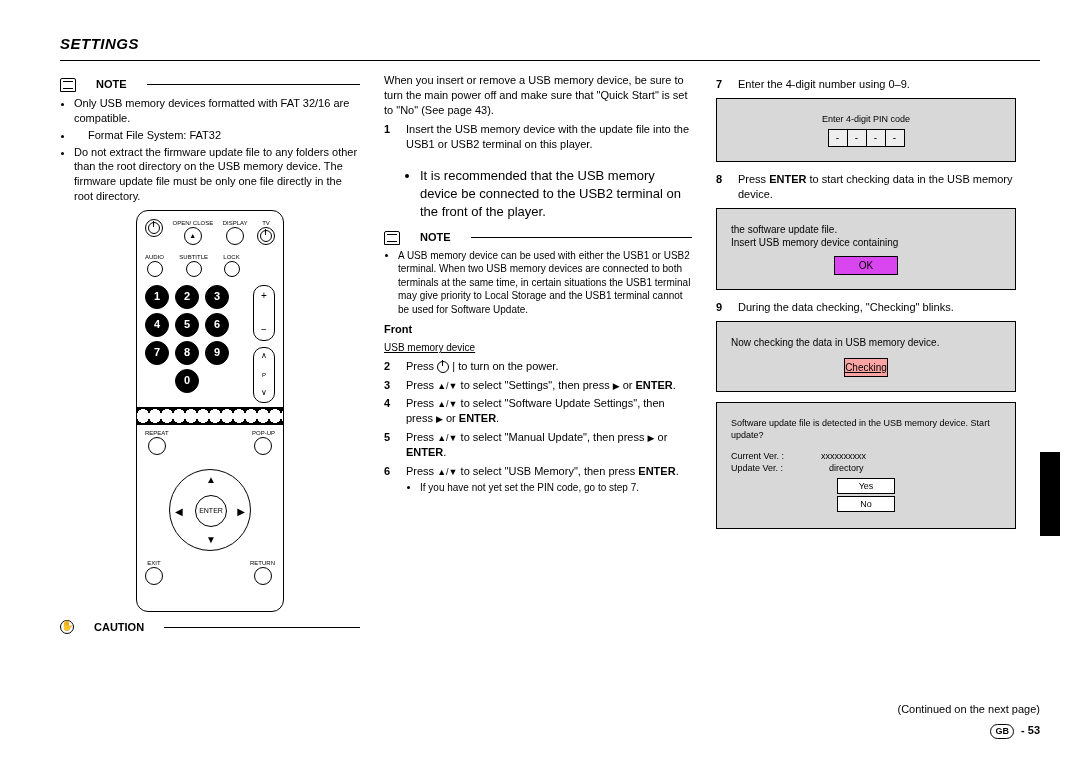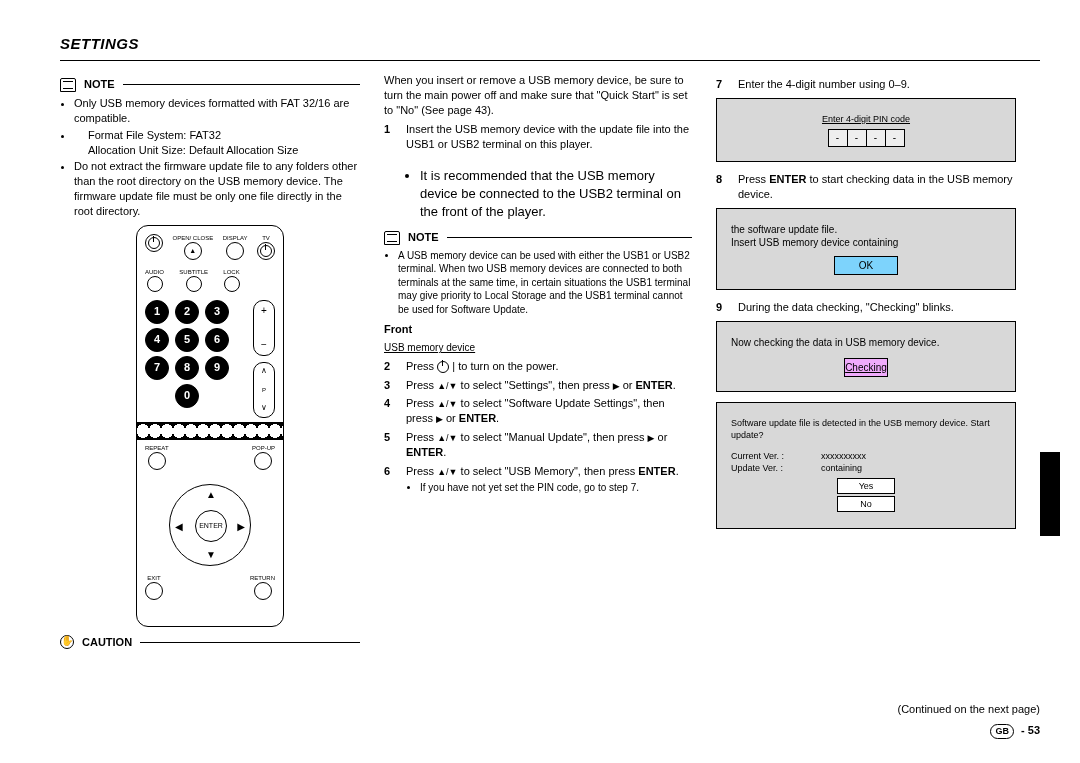--- a/index.html
+++ b/index.html
@@ -38,21 +38,21 @@
   .col2 { width: 308px; }
   .col3 { width: 300px; }
 
   
   .note-head {
     display: flex;
     align-items: center;
     font-size: 11px;
     font-weight: bold;
     margin: 4px 0 4px 0;
-    gap: 8px;
+    gap: 20px;
   }
   .note-head .icon {
     display: inline-block;
     width: 14px; height: 12px;
     border: 1px solid #000;
     border-radius: 2px 2px 0 0;
     position: relative;
     font-size: 0;
   }
   .note-head .icon::after {
@@ -187,22 +187,22 @@
   
   .greybox{
     border:1px solid #000; background:#d8d8d8;
     padding:14px 14px; margin:6px 0 10px 0;
     font-size:10px;
   }
   .greybox.center{text-align:center;}
   .pin-row{display:inline-flex;border:1px solid #000;margin-top:4px;}
   .pin-row span{width:18px;height:16px;border-right:1px solid #000;display:inline-flex;align-items:center;justify-content:center;background:#eee;}
   .pin-row span:last-child{border-right:none;}
-  .okbtn{display:inline-block;border:1px solid #000;background:#7dd3fc;padding:2px 24px;margin-top:6px;}
-  .chkbtn{display:inline-block;border:1px solid #000;background:#f0abfc;padding:2px 0;margin-top:8px;text-decoration:underline;}
+  .okbtn{display:inline-block;border:1px solid #000;background:#d946ef;padding:2px 24px;margin-top:6px;}
+  .chkbtn{display:inline-block;border:1px solid #000;background:#fca5a5;padding:2px 0;margin-top:8px;text-decoration:underline;}
   .yesno{display:block;border:1px solid #000;background:#fff;width:56px;margin:2px auto;text-align:center;padding:1px 0;}
 
   
   .side-tab{
     position:absolute;
     right:20px; top:452px;
     width:20px; height:84px;
     background:#000;
   }
   .side-tab-label{
@@ -242,21 +242,20 @@
     <div class="col1">
       <div class="note-head">
         <span class="icon"></span>
         <span>NOTE</span>
         <span class="line"></span>
       </div>
       <ul class="bullets">
         <li>Only USB memory devices formatted with FAT 32/16 are compatible.</li>
         <li>
           <div class="sub-indent">Format File System: FAT32</div>
-          <div class="sub-indent">Allocation Unit Size: Default Allocation Size</div>
         </li>
         <li>Do not extract the firmware update file to any folders other than the root directory on the USB memory device. The firmware update file must be only one file directly in the root directory.</li>
       </ul>
 
       <div class="remote-box">
         <div class="remote">
           <div class="rrow">
             <div style="text-align:center">
               <span class="rbtn small">
                   <span class="pwr"></span>
@@ -403,21 +402,21 @@
     </div>
 
     <div class="col3">
       <div class="numbered">
         <div class="row">
             <div class="num">7</div>
           <div class="txt">Enter the 4-digit number using 0–9.</div>
           </div>
       </div>
       <div class="greybox center">
-        <div style="font-size:9px;text-decoration:underline;">Enter 4-digit PIN code</div>
+        <div style="font-size:9px;">Enter 4-digit PIN code</div>
         <div class="pin-row">
           <span>-</span>
           <span>-</span>
           <span>-</span>
           <span>-</span>
         </div>
       </div>
 
       <div class="numbered">
           <div class="row">
@@ -445,22 +444,22 @@
       </div>
 
 
       <div class="greybox" style="font-size:9px;">
         <div>Software update file is detected in the USB memory device. Start update?</div>
         <div style="display:flex;margin-top:8px;">
           <div style="width:90px">Current Ver. :</div>
           <div>xxxxxxxxxx</div>
         </div>
         <div style="display:flex;">
-          <div style="width:90px">Update Ver. :</div>
-          <div>containing</div>
+          <div style="width:98px">Update Ver. :</div>
+          <div>directory</div>
         </div>
         <div style="margin-top:4px;">
           <span class="yesno">Yes</span>
           <span class="yesno">No</span>
         </div>
       </div>
 
     </div>
   </div>
 

